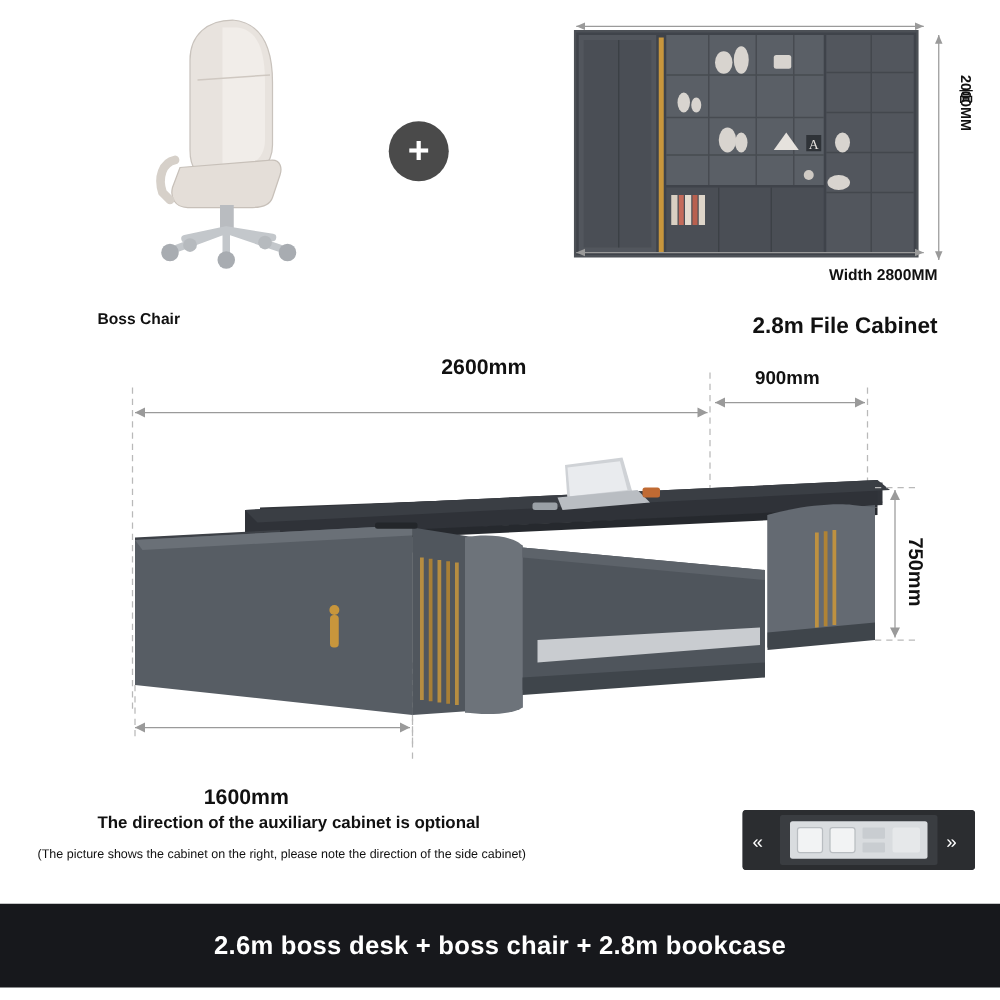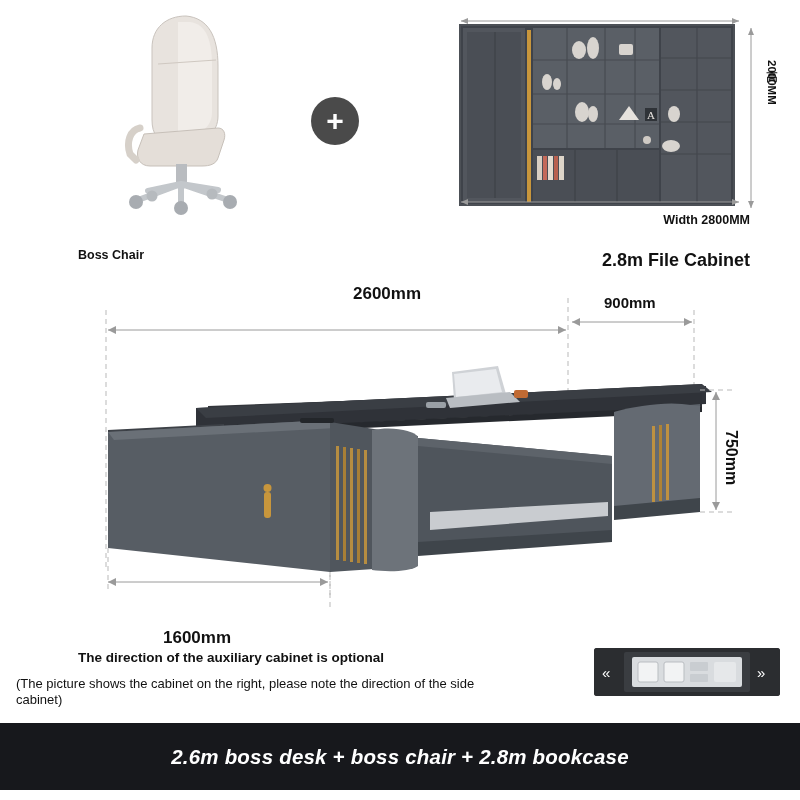--- a/index.html
+++ b/index.html
@@ -36,28 +36,28 @@
     writing-mode:vertical-rl;text-orientation:mixed;letter-spacing:0px;
   }
 
   .dim-2600{position:absolute;left:325px;top:284px;font-size:17px;font-weight:bold;margin-left:28px;}
   .dim-900{position:absolute;left:604px;top:294px;font-size:15px;font-weight:bold;}
   .dim-750{position:absolute;left:722px;top:430px;font-size:16px;font-weight:bold;writing-mode:vertical-rl;text-orientation:mixed;}
   .dim-1600{position:absolute;left:163px;top:592px;font-size:17px;font-weight:bold;margin-top:36px;}
 
   
   .note1{position:absolute;left:30px;top:650px;font-size:13.5px;font-weight:bold;margin-left:48px;}
-  .note2{position:absolute;left:16px;top:676px;font-size:13px;line-height:16px;width:460px;}
+  .note2{position:absolute;left:30px;top:676px;font-size:10px;line-height:16px;width:460px;}
 
   .cable-title{position:absolute;left:548px;top:622px;font-size:14px;font-weight:bold;}
   .cable-box{position:absolute;left:594px;top:648px;width:186px;height:48px;background:#2b2d30;border-radius:3px;}
 
   .footer-bar{
     position:absolute;left:0;top:723px;width:800px;height:67px;background:#17181c;
-    display:flex;align-items:center;justify-content:center;font-style:italic;
+    display:flex;align-items:center;justify-content:center;
   }
   .footer-text{color:#ffffff;font-size:20.5px;font-weight:bold;letter-spacing:.2px;}
 </style>
 </head>
 <body>
 
 <div class="canvas">
 
   <div class="chair-wrap">
     <svg width="170" height="210" viewBox="0 0 170 210">

